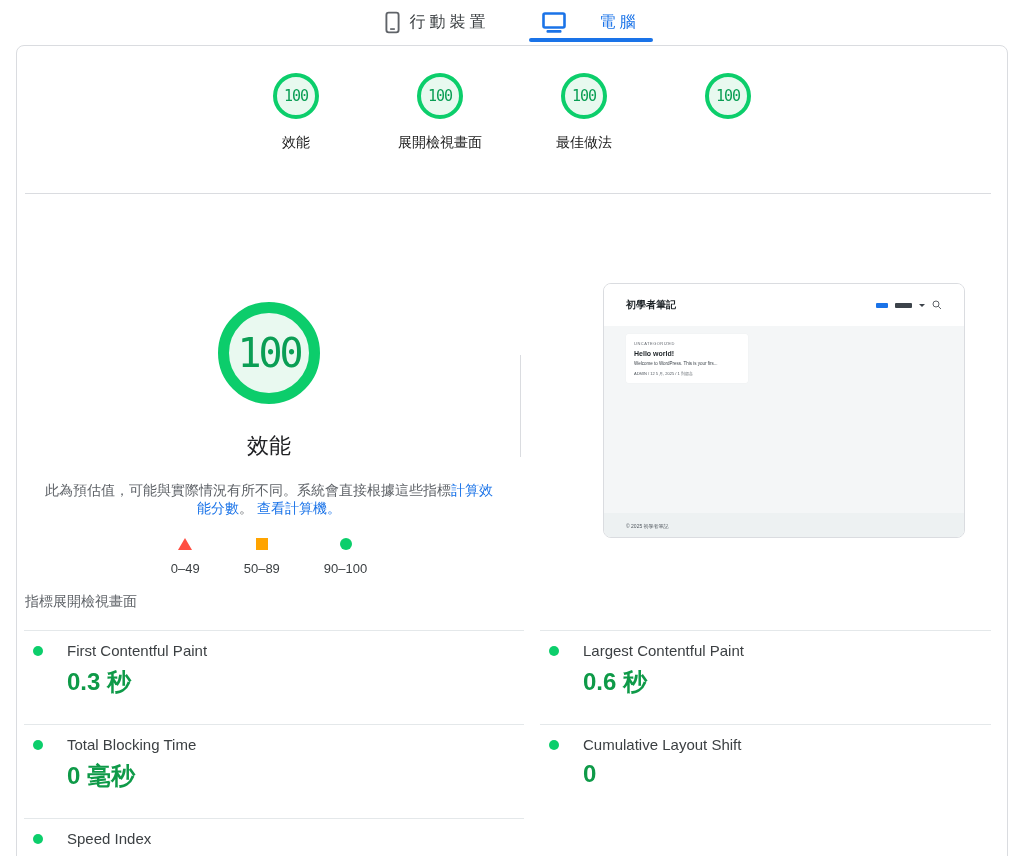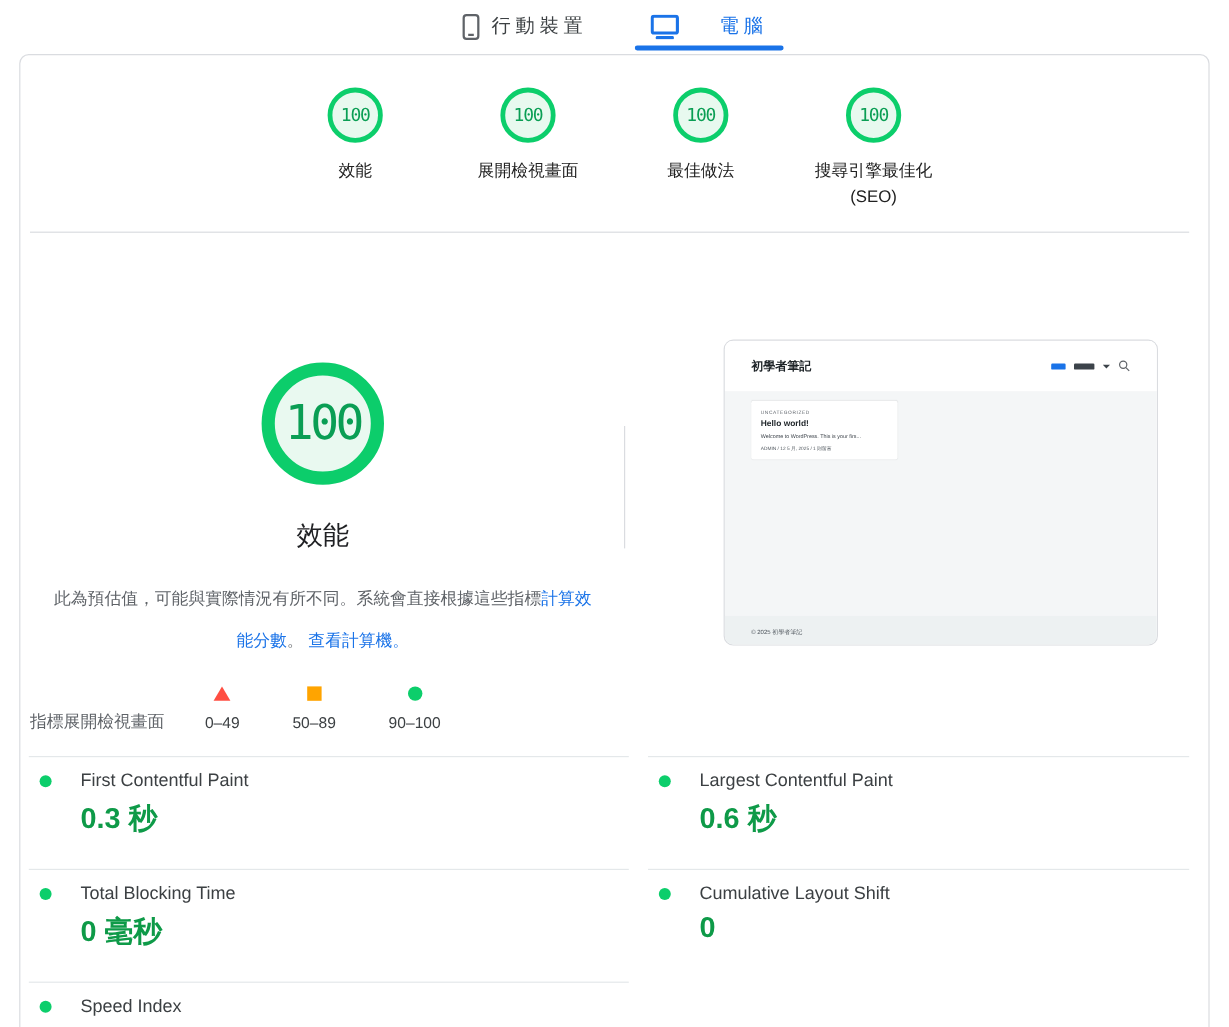--- a/index.html
+++ b/index.html
@@ -31,21 +31,21 @@
   .main-divider { border-top:1px solid #dadce0; margin:0 16px 0 8px; }
 
   
   .gauge-section { position:relative; height:391px; }
   .gauge-col { width:504px; padding-top:108px; text-align:center; }
   .gauge { width:102px; height:102px; margin:0 auto; border:11px solid #0ccd6b; border-radius:50%;
            background:#e9f9f0; display:flex; align-items:center; justify-content:center; }
   .gauge span { font-family:"DejaVu Sans Mono", monospace; font-size:40px;
                 letter-spacing:-3px; color:#0a9e54; }
   .gauge-title { margin-top:27px; font-size:22px; color:#202124; }
-  .gauge-note { margin:20px auto 0; width:452px; font-size:14px; line-height:35px;
+  .gauge-note { margin:20px auto 0; width:452px; font-size:14px; line-height:18px;
                 color:#5f6368; text-align:center; }
   .gauge-note a { color:#1a73e8; text-decoration:none; cursor:pointer; }
   .legend { margin-top:21px; display:flex; justify-content:center; gap:44px; }
   .legend-item { display:flex; align-items:center; gap:11px; font-size:13px; color:#3c4043;flex-direction:column; }
   .tri { width:0; height:0; border-left:7px solid transparent; border-right:7px solid transparent;
          border-bottom:12px solid #ff4e42; }
   .sq  { width:12px; height:12px; background:#ffa400; }
   .dot-green { width:12px; height:12px; border-radius:50%; background:#0cce6b; }
 
   .v-divider { position:absolute; left:503px; top:161px; width:1px; height:102px; background:#dadce0; }
@@ -132,24 +132,20 @@
       </div>
       <div class="summary-label">
         <div>最佳做法</div>
         <div></div>
       </div>
     </div>
     <div class="summary-item">
       <div class="score-circle">
         <span>100</span>
       </div>
-      <div class="summary-label">
-        <div>搜尋引擎最佳化</div>
-        <div>(SEO)</div>
-      </div>
     </div>
   </div>
 
   <div class="main-divider"></div>
 
   <div class="gauge-section">
     <div class="gauge-col">
       <div class="gauge">
         <span>100</span>
       </div>

